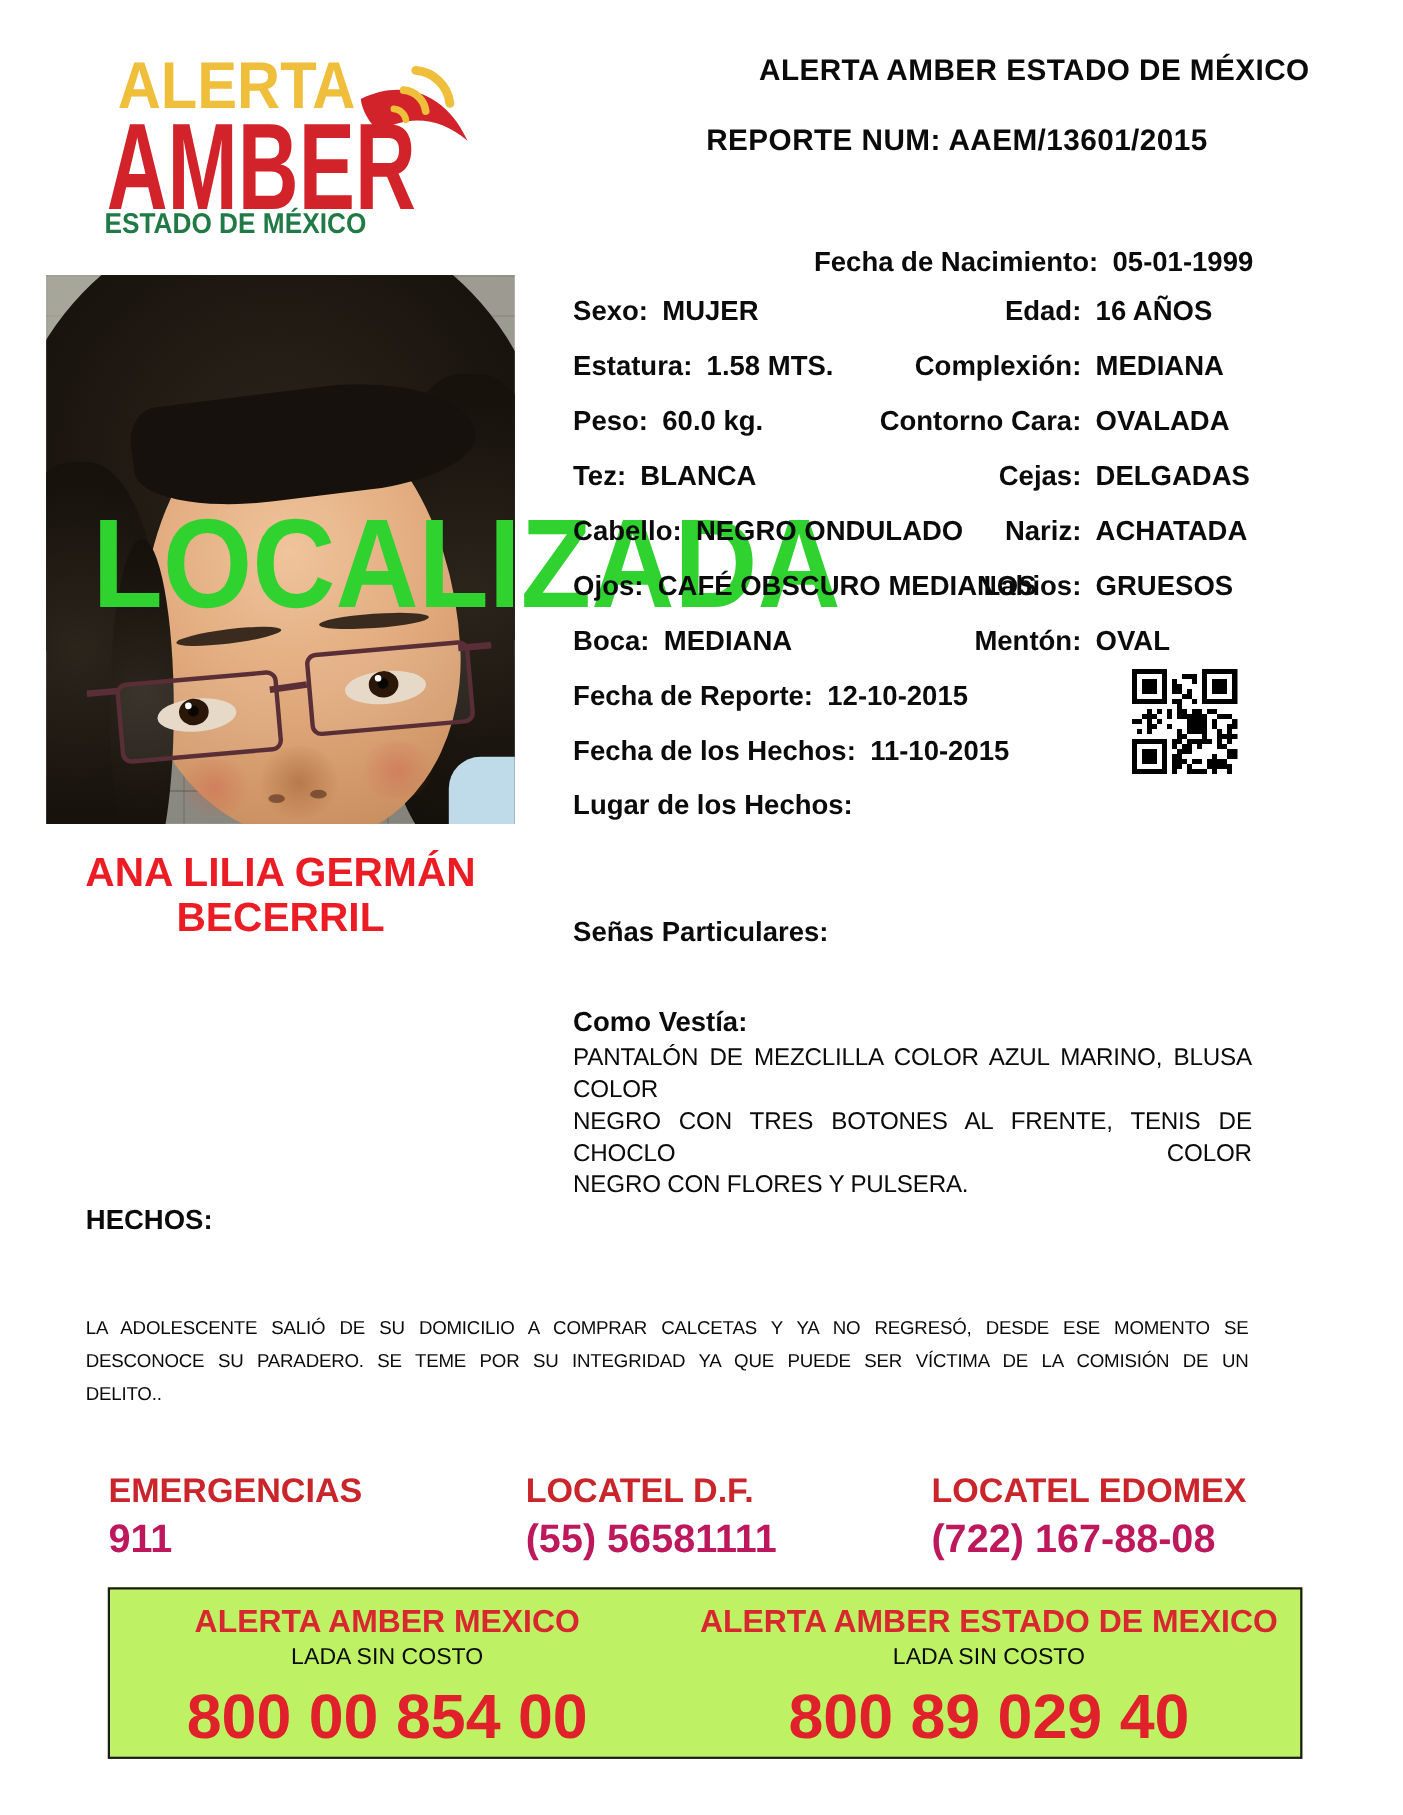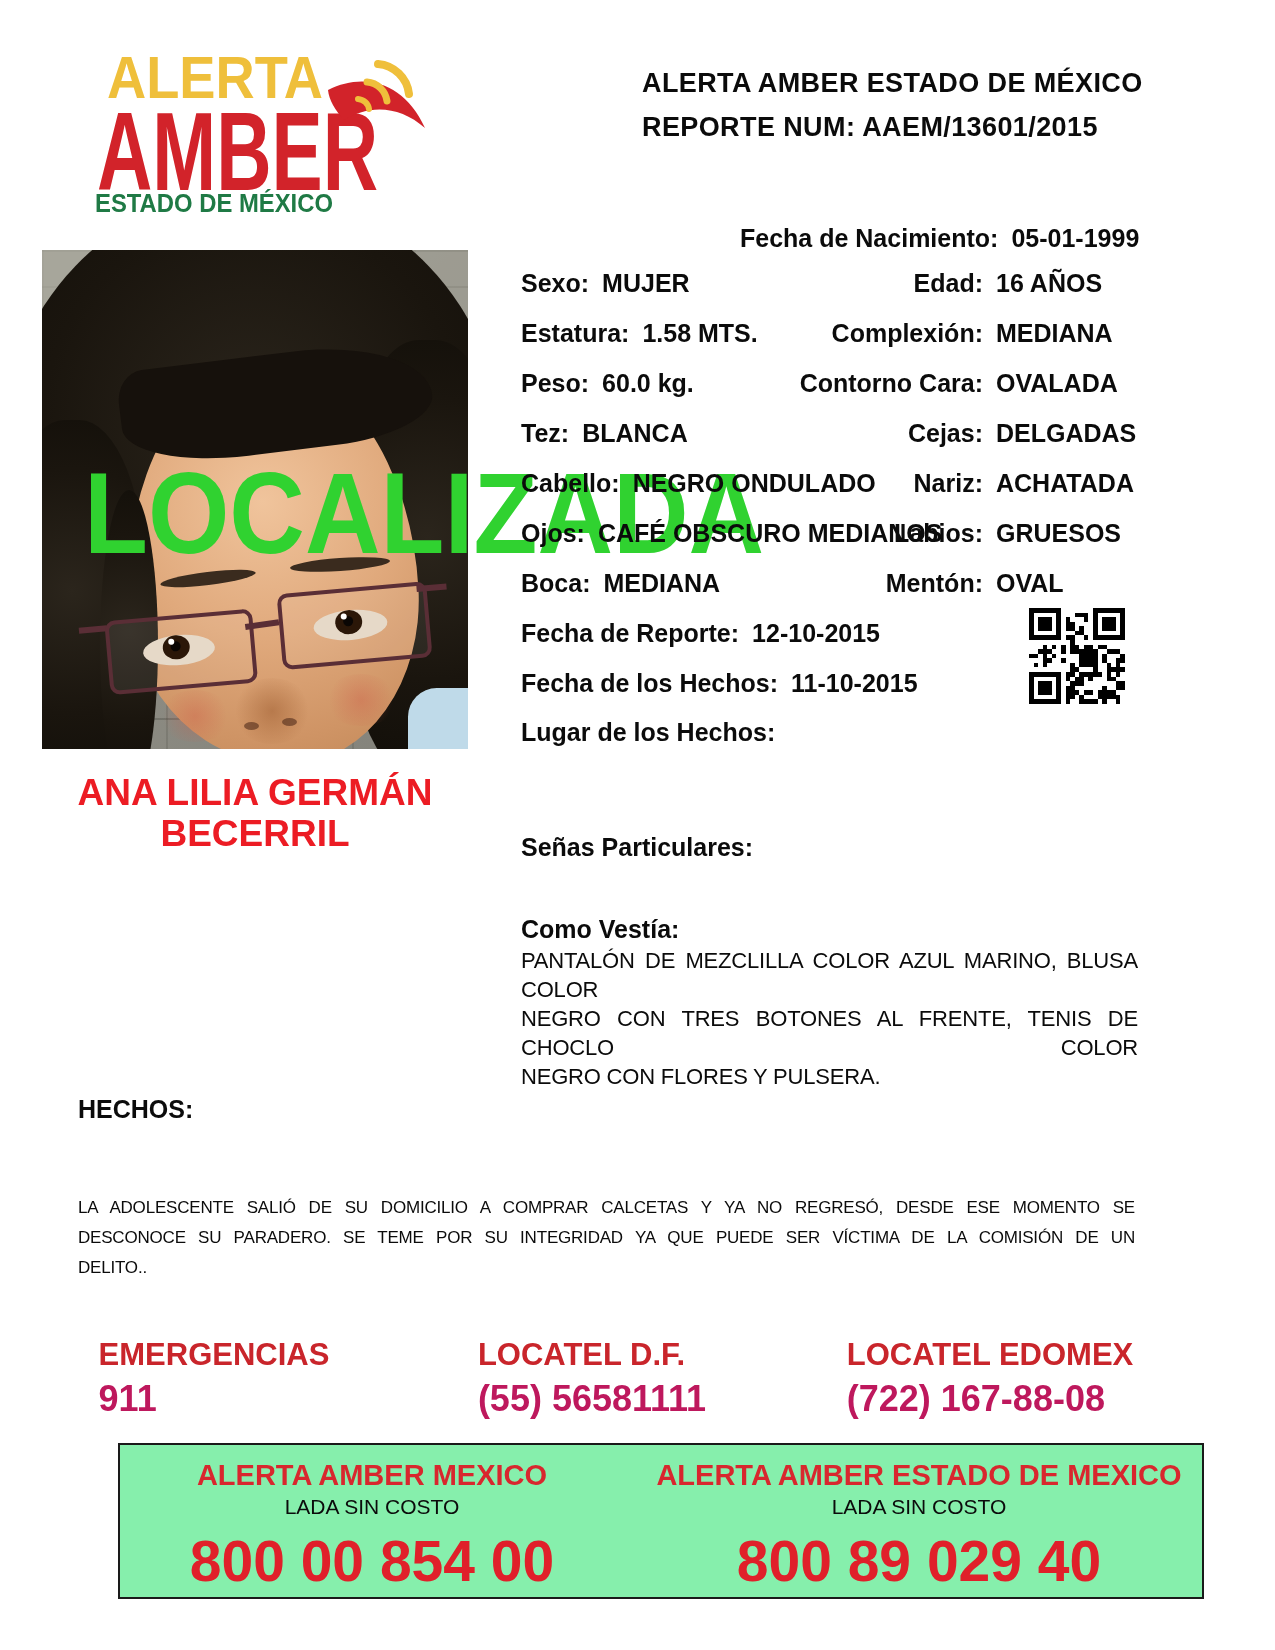--- a/index.html
+++ b/index.html
@@ -59,21 +59,21 @@
   
   .hechos-label{position:absolute;left:78px;top:1095px;font-size:25px;font-weight:700;}
   .hechos-body{position:absolute;left:78px;top:1193px;width:1057px;font-size:17px;line-height:30px;letter-spacing:-.2px;}
 
   
   .em-col{position:absolute;top:1338px;transform:translateX(-50%);white-space:nowrap;}
   .em-label{font-size:31px;font-weight:700;color:var(--label-red,#c9252b);line-height:34px;}
   .em-number{font-size:36px;font-weight:700;color:#be185d;line-height:54px;}
 
   
-  .hotbox{position:absolute;left:98px;top:1443px;width:1082px;height:152px;border:2px solid #1a1a1a;background:#86efac;margin-left:20px;}
+  .hotbox{position:absolute;left:98px;top:1443px;width:1082px;height:152px;border:2px solid #1a1a1a;background:#bef264;}
   .hb-col{position:absolute;transform:translateX(-50%);text-align:center;white-space:nowrap;}
   .hb-title{font-size:29px;font-weight:700;color:var(--box-title-red,#d8272e);line-height:31px;}
   .hb-sub{font-size:21px;font-weight:400;color:#0b0b0b;line-height:32px;}
   .hb-number{font-size:57px;font-weight:700;color:var(--number-red,#e0202a);line-height:60px;margin-top:8px;}
 
   .qr{position:absolute;left:1029px;top:608px;z-index:5;}
 </style>
 </head>
 <body>
 
@@ -82,21 +82,21 @@
   <svg class="abs" style="left:88px;top:48px;" width="340" height="170" viewBox="0 0 340 170">
     <text x="19" y="50" font-family="Liberation Sans, sans-serif" font-weight="700" font-size="60" fill="var(--brand-yellow)" textLength="216" lengthAdjust="spacingAndGlyphs">ALERTA</text>
     <text x="9" y="142" font-family="Liberation Sans, sans-serif" font-weight="700" font-size="112" fill="var(--brand-red)" textLength="281" lengthAdjust="spacingAndGlyphs">AMBER</text>
     <path fill="var(--brand-red)" d="M240,42 C276,24 316,34 337,80 C312,58 282,56 256,72 C247,62 241,52 240,42 Z"></path>
     <path fill="none" stroke="var(--brand-yellow)" stroke-width="8" stroke-linecap="round" d="M290,16 a34,34 0 0 1 31,30"></path>
     <path fill="none" stroke="var(--brand-yellow)" stroke-width="7" stroke-linecap="round" d="M279,34 a22,22 0 0 1 20,19"></path>
     <path fill="none" stroke="var(--brand-yellow)" stroke-width="6" stroke-linecap="round" d="M270,51 a12,12 0 0 1 11,10"></path>
     <text x="7" y="164" font-family="Liberation Sans, sans-serif" font-weight="700" font-size="26" fill="var(--brand-green)" textLength="238" lengthAdjust="spacingAndGlyphs">ESTADO DE MÉXICO</text>
   </svg>
 
-  <div class="hdr-line" style="top:68px;">ALERTA AMBER ESTADO DE MÉXICO</div>
+  <div class="hdr-line" style="top:49px;margin-left:48px;">ALERTA AMBER ESTADO DE MÉXICO</div>
   <div class="hdr-line" style="top:112px;">REPORTE NUM: AAEM/13601/2015</div>
 
   <div class="photo">
     <div class="wall"></div>
     <div class="wall-hl" style="left:0;top:0;width:70px;height:112px;"></div>
     <div class="wall-hl" style="left:348px;top:0;width:80px;height:132px;opacity:.55;"></div>
     <div class="hair" style="left:-40px;top:-60px;width:500px;height:520px;"></div>
     <div class="hair" style="left:-45px;top:170px;width:150px;height:380px;border-radius:45%;"></div>
     <div class="hair" style="left:300px;top:90px;width:170px;height:440px;border-radius:45%;"></div>
     <div class="bluepatch"></div>

